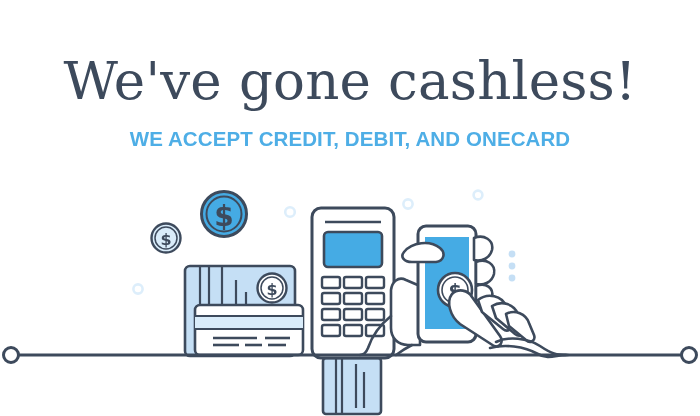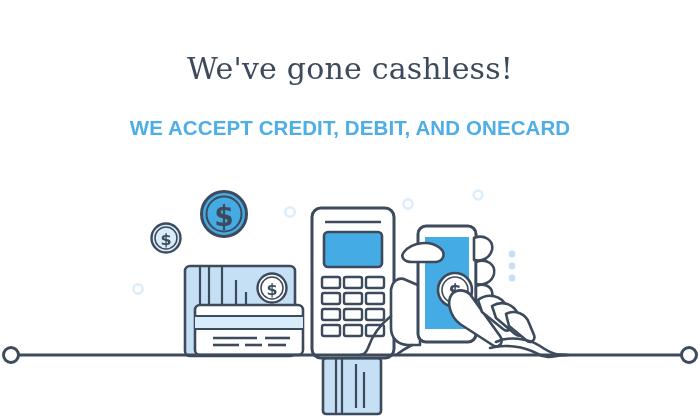--- a/index.html
+++ b/index.html
@@ -22,29 +22,29 @@
     position: absolute;
     top: 0;
     left: 0;
     width: 700px;
     text-align: center;
   }
   .headline {
     margin: 0;
     padding-top: 53px;
     font-family: "DejaVu Serif", "Liberation Serif", serif;
-    font-size: 30px;
+    font-size: 53px;
     line-height: 1.06;
     font-weight: 400;
     letter-spacing: 0.2px;
     color: #3d4a5c;
     white-space: nowrap;
   }
   .subhead {
-    margin: 14px;
+    margin: 1px;
     padding-top: 17px;
     font-family: "Liberation Sans", sans-serif;
     font-size: 20.5px;
     font-weight: bold;
     letter-spacing: 0.1px;
     color: #4eaee6;
     white-space: nowrap;
   }
   .illustration {
     position: absolute;

